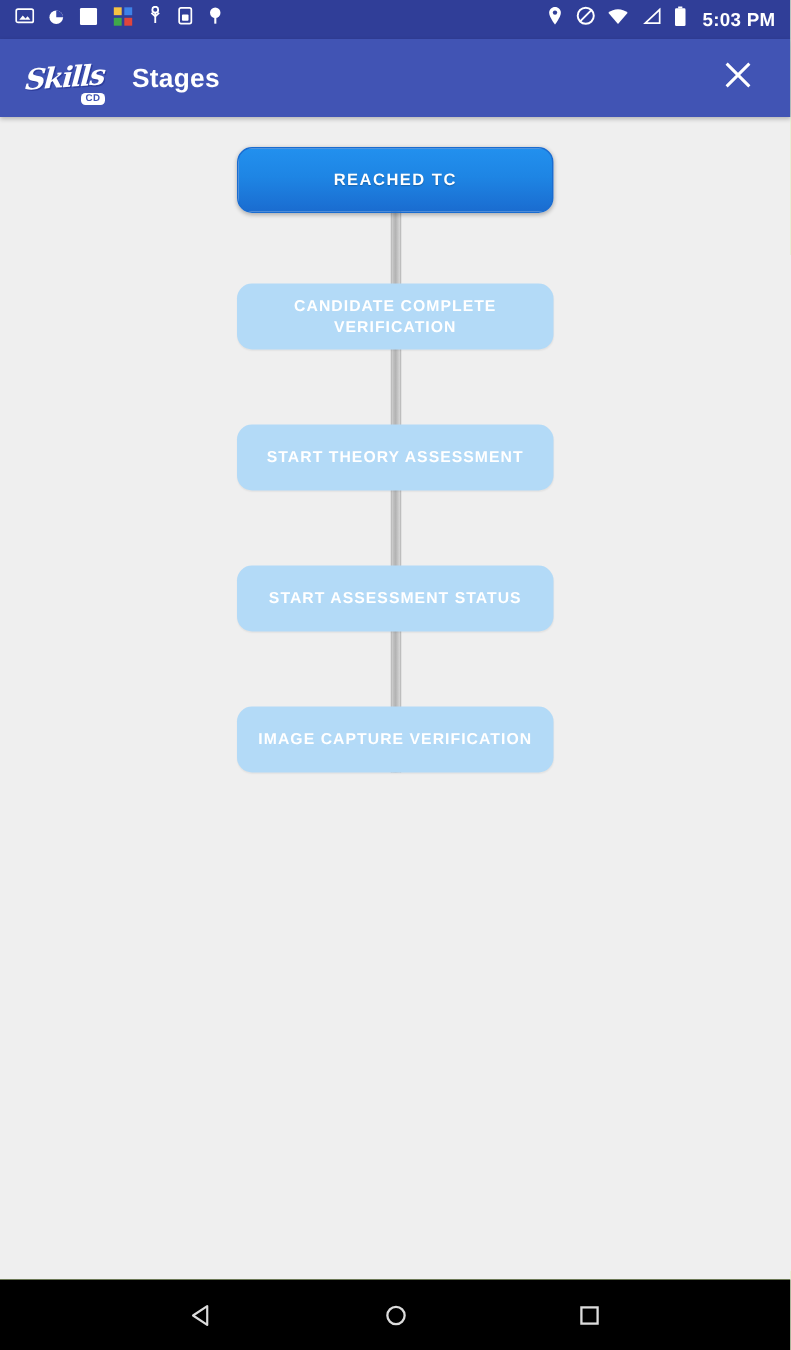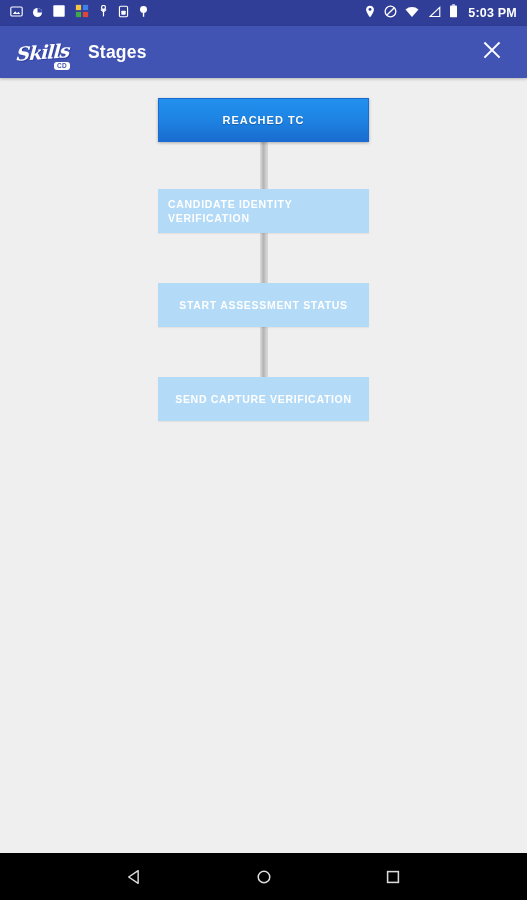--- a/index.html
+++ b/index.html
@@ -101,30 +101,31 @@
   .stage-row {
     position:relative;
     z-index:2;
     display:flex; justify-content:center;
     margin-bottom:50px;
   }
   .stage-card {
     width:211px;
     min-height:44px;
     display:flex; align-items:center; justify-content:center;
-    text-align:left;
+    text-align:center;
     padding:6px 10px;
     background:#b3daf7;
     color:#ffffff;
     font-size:10.5px;
     font-weight:bold;
     letter-spacing:.7px;
     line-height:14px;
     cursor:pointer;
     box-shadow:0 1px 1px rgba(0,0,0,.05);
+    border-radius:10px;
   }
   .stage-card.current {
     background:linear-gradient(to bottom,#2290ee 0%,#1e85e4 45%,#1a6cd0 100%);
     border:1px solid #1a6cd0;
     height:43px;
     box-shadow:0 1px 3px rgba(0,0,0,.28);
     font-size:11px;
     letter-spacing:1px;
     text-shadow:0 1px 1px rgba(0,0,0,.25);
   }
@@ -250,31 +251,36 @@
     <div class="stages">
       <div class="spine"></div>
       <div id="stage-rows">
           <div class="stage-row">
             <div class="stage-card current">
               <span>REACHED TC</span>
             </div>
           </div>
           <div class="stage-row">
             <div class="stage-card">
-              <span>CANDIDATE IDENTITY VERIFICATION</span>
+              <span>CANDIDATE COMPLETE VERIFICATION</span>
+            </div>
+          </div>
+          <div class="stage-row">
+            <div class="stage-card">
+              <span>START THEORY ASSESSMENT</span>
             </div>
           </div>
           <div class="stage-row">
             <div class="stage-card">
               <span>START ASSESSMENT STATUS</span>
             </div>
           </div>
           <div class="stage-row last">
             <div class="stage-card">
-              <span>SEND CAPTURE VERIFICATION</span>
+              <span>IMAGE CAPTURE VERIFICATION</span>
             </div>
           </div>
         </div>
     </div>
   </div>
 
   <div class="nav-bar">
     <div class="nav-btn">
       <svg width="18" height="18" viewBox="0 0 20 20">
           <path d="M13.5 3 L13.5 17 L3 10 Z" fill="none" stroke="#dcdcdc" stroke-width="1.6" stroke-linejoin="round"></path>

